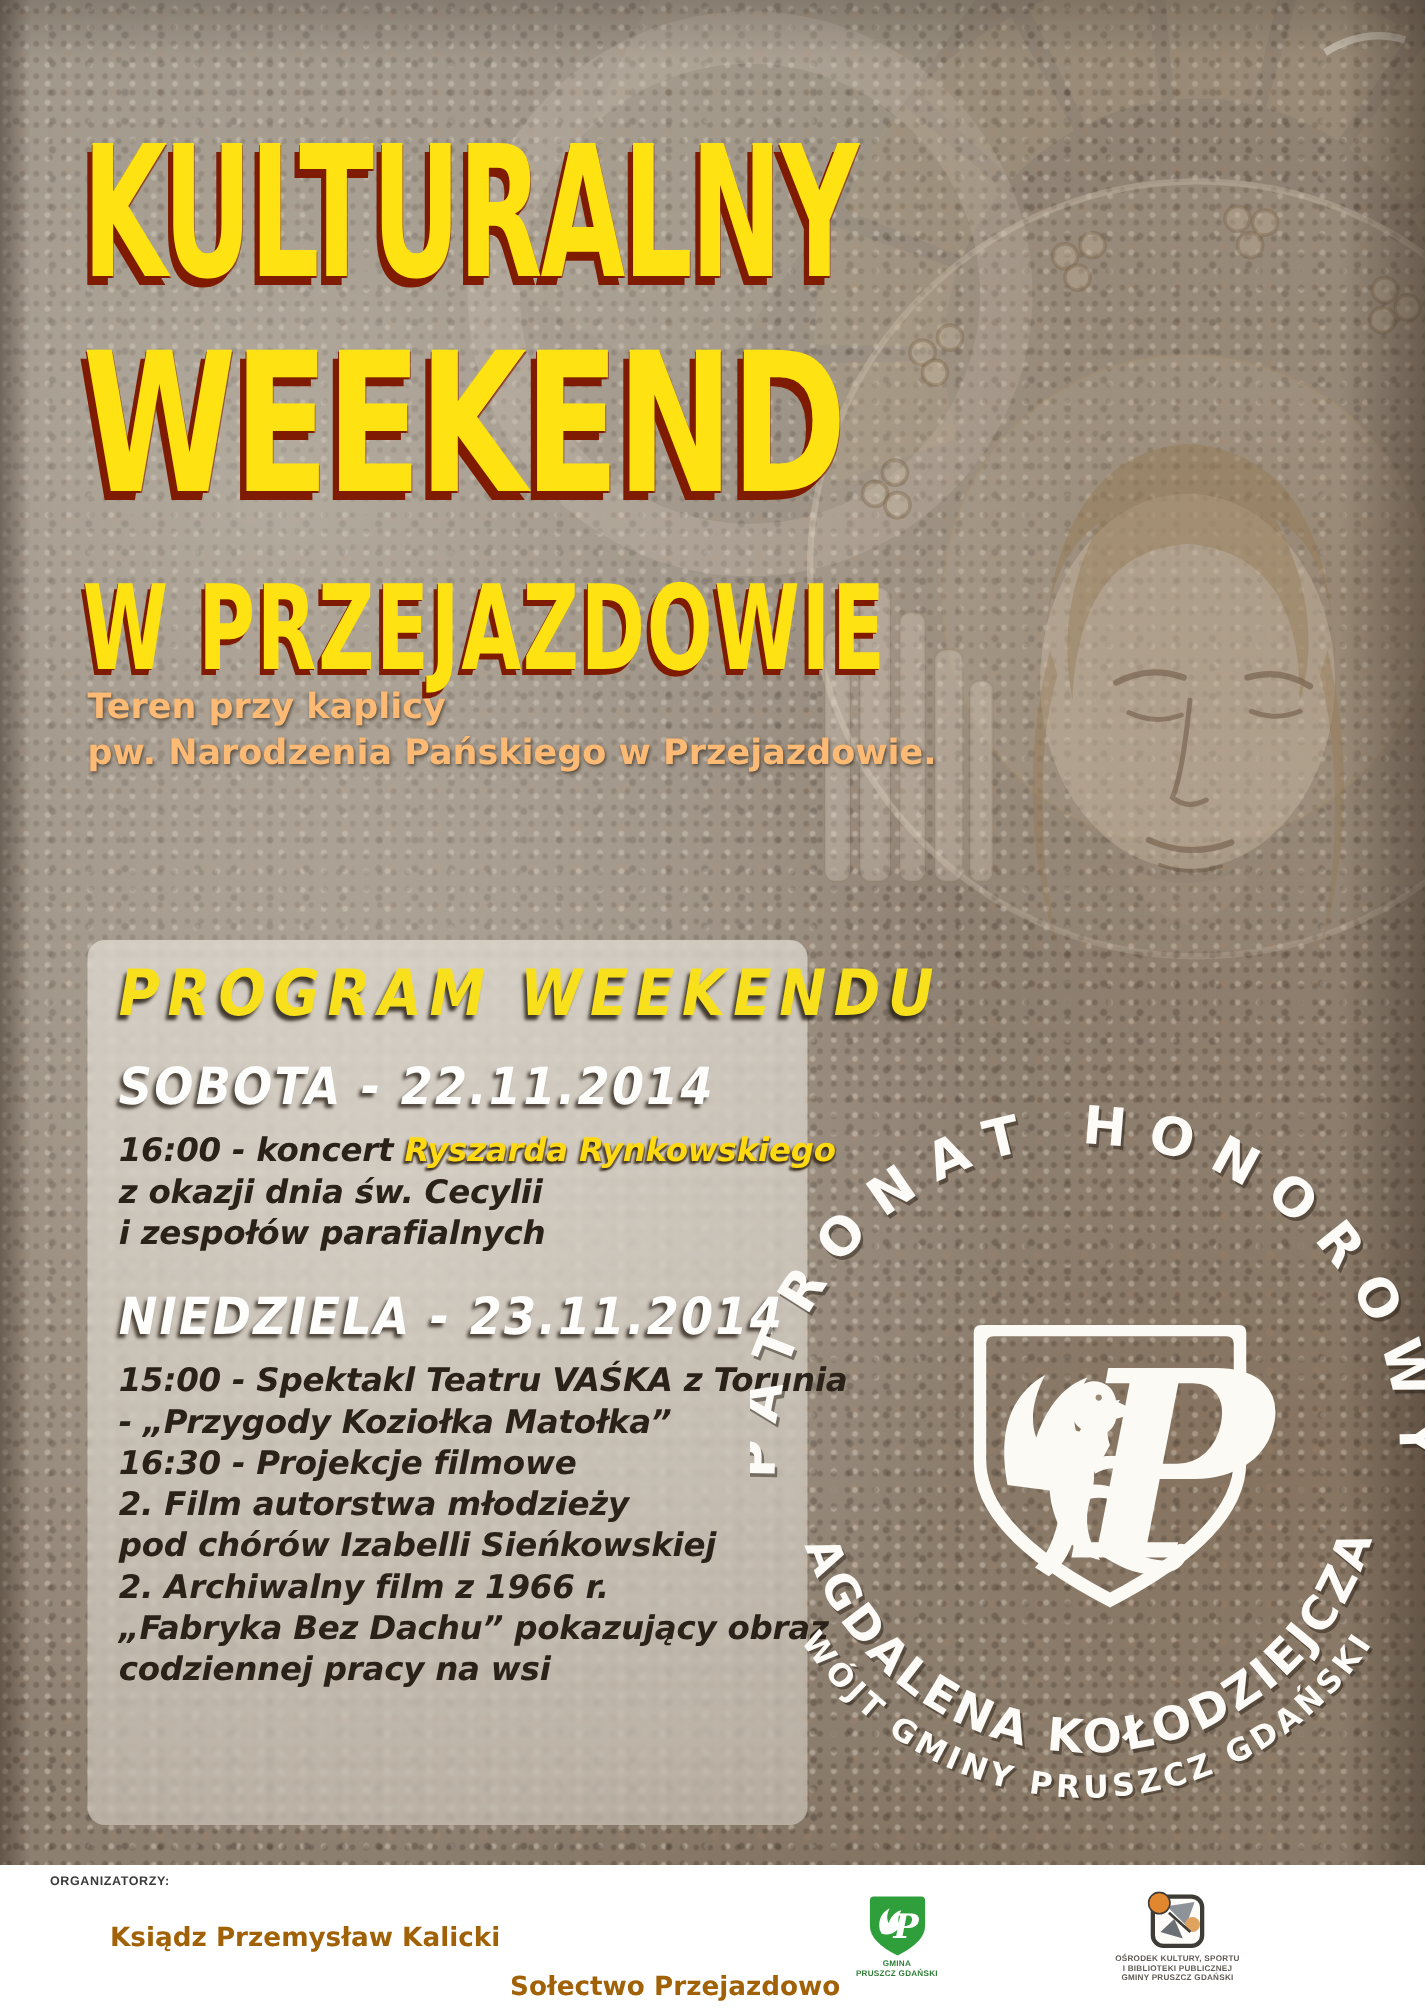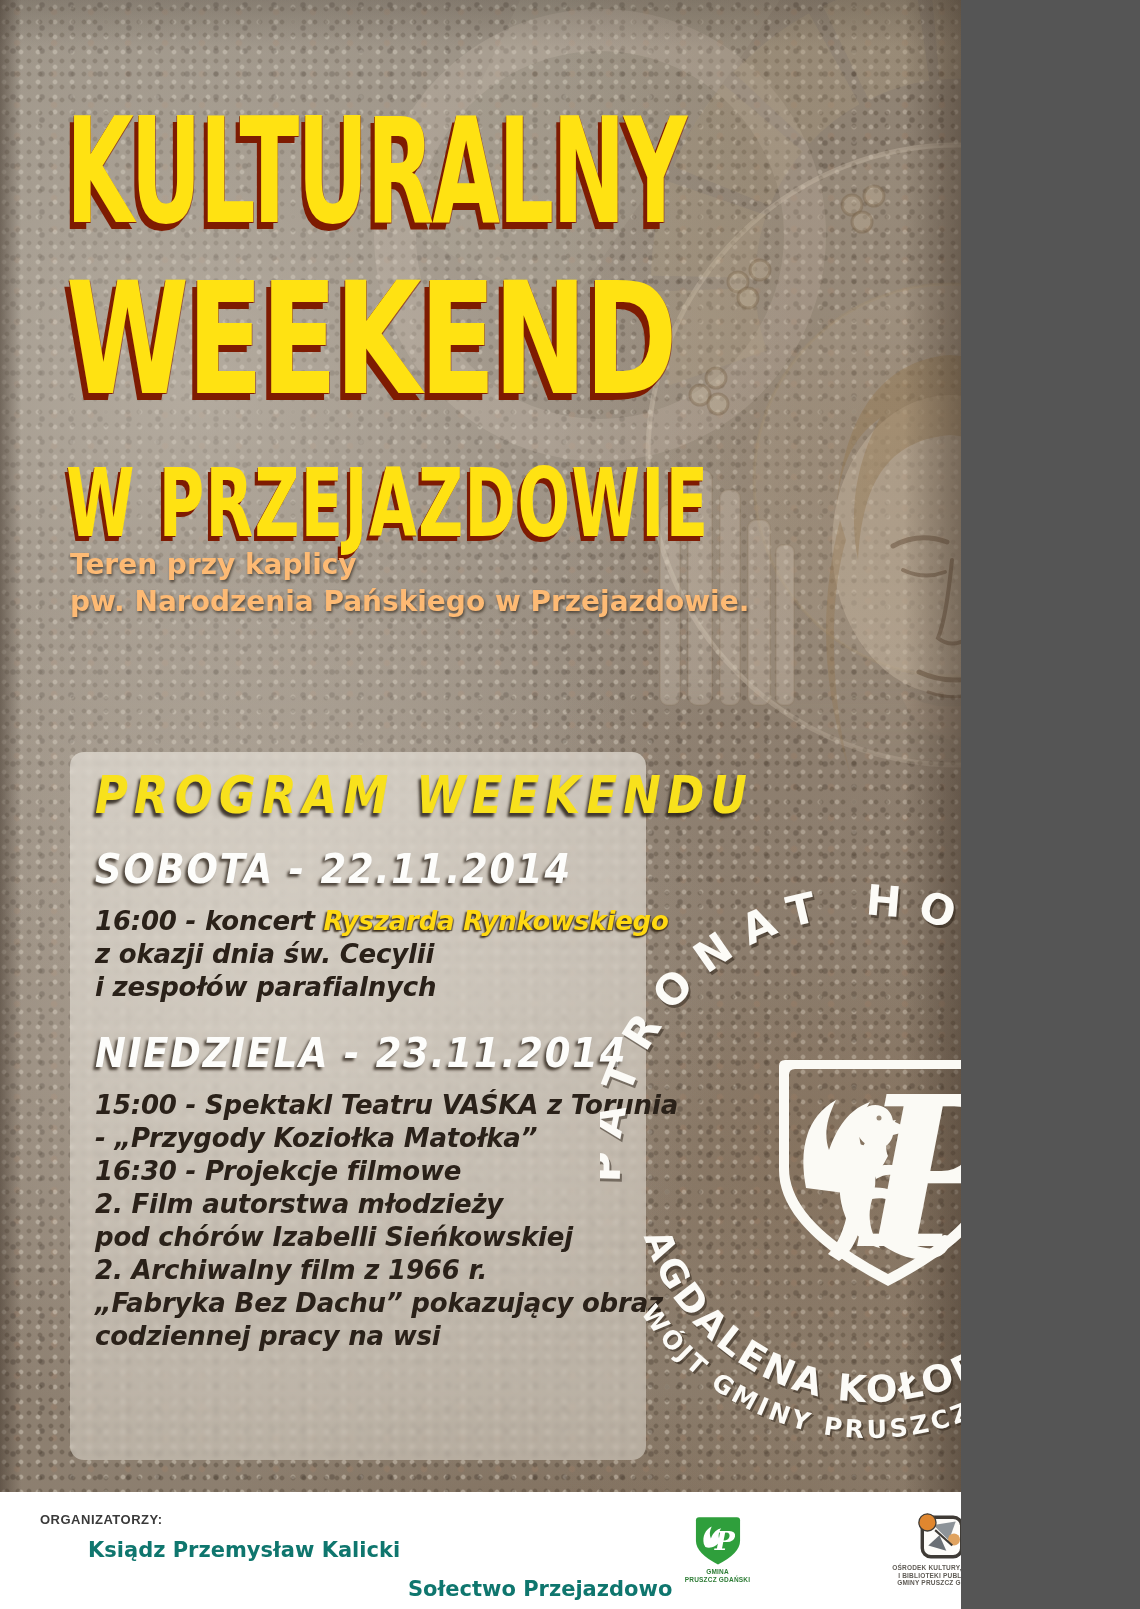--- a/index.html
+++ b/index.html
@@ -1,16 +1,16 @@
 <!DOCTYPE html>
 <html><head>
 <meta charset="utf-8">
 <style>
   html,body{margin:0;padding:0;background:#555;}
-  .poster{position:relative;width:961px;height:1609px;overflow:hidden;
+  .poster{position:relative;width:1140px;height:1609px;overflow:hidden;
     font-family:"DejaVu Sans","Liberation Sans",sans-serif;}
   
   .granite{position:absolute;inset:0;z-index:0;
     background-image:
       radial-gradient(circle at 20% 24%, rgba(208,201,190,.55), rgba(208,201,190,0) 42%),
       radial-gradient(circle at 28% 62%, rgba(216,209,197,.45), rgba(216,209,197,0) 38%),
       radial-gradient(circle 3px at 7px 9px, rgba(70,58,45,.34) 1.6px, transparent 3px),
       radial-gradient(circle 4px at 13px 5px, rgba(50,40,32,.30) 2px, transparent 3.6px),
       radial-gradient(circle 3px at 4px 7px, rgba(224,216,202,.42) 1.6px, transparent 3px),
       radial-gradient(circle 4px at 17px 12px, rgba(165,128,102,.28) 2.4px, transparent 4px),
@@ -58,22 +58,22 @@
     white-space:nowrap;letter-spacing:-.2px;}
   .first-line{margin-top:14px;}
   .hl{color:#ffd912;text-shadow:-2px 2px 2px rgba(55,42,25,.9),1px 1px 1px rgba(55,42,25,.7);}
   
   .patronage{position:absolute;left:600px;top:880px;z-index:3;}
   .arc-main{fill:#fcfbf7;font-weight:bold;}
   .arc-shadow{fill:rgba(40,30,20,.5);font-weight:bold;}
   
   .footer{position:absolute;left:0;bottom:0;width:1140px;height:117px;background:#ffffff;z-index:5;}
   .org-label{position:absolute;left:40px;top:8px;font-family:"Liberation Sans",sans-serif;
-    font-weight:bold;font-size:13px;color:#3a3a3a;letter-spacing:.5px;margin-top:12px;}
-  .org-name{position:absolute;top:46px;font-weight:bold;font-size:21px;color:#0f766e;white-space:nowrap;}
+    font-weight:bold;font-size:10px;color:#3a3a3a;letter-spacing:.5px;}
+  .org-name{position:absolute;top:46px;font-weight:bold;font-size:21px;color:#a16207;white-space:nowrap;}
   .org1{left:88px;} .org2{left:408px;margin-top:39px;}
   .logo{position:absolute;}
   .logo-caption{position:absolute;text-align:center;font-family:"Liberation Sans",sans-serif;
     font-weight:bold;font-size:6.5px;line-height:7.5px;letter-spacing:.2px;}
   .cap-green{left:655px;top:76px;width:125px;color:#2e7d36;}
   .cap-dark{left:872px;top:72px;width:140px;color:#5f5b55;}
 </style>
 </head>
 <body>
 

